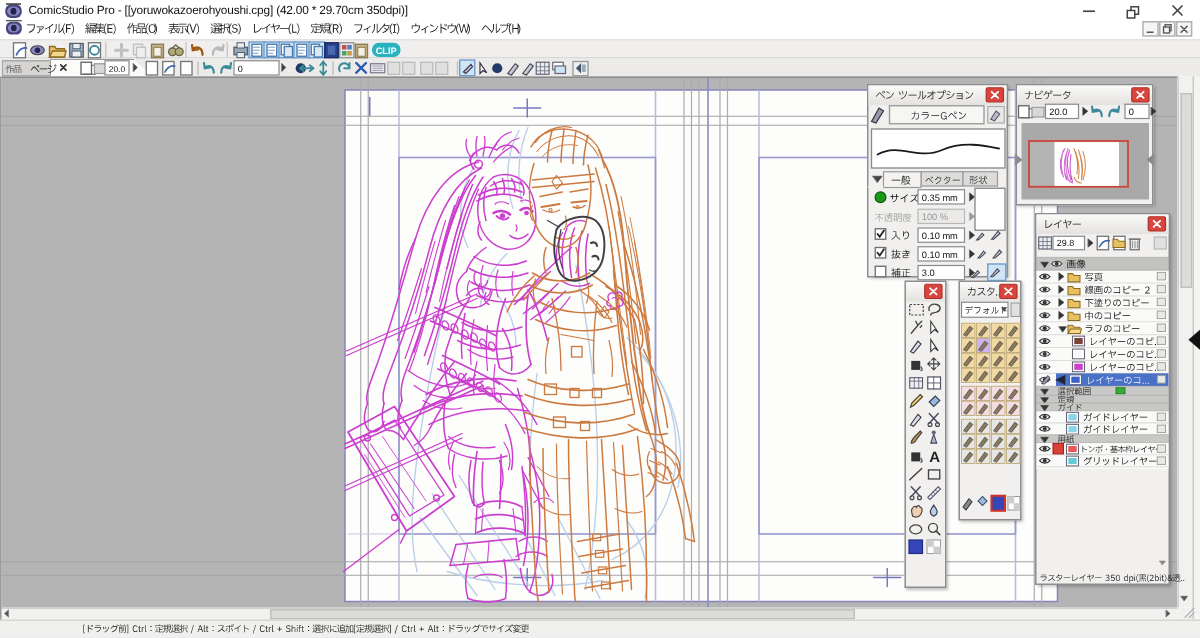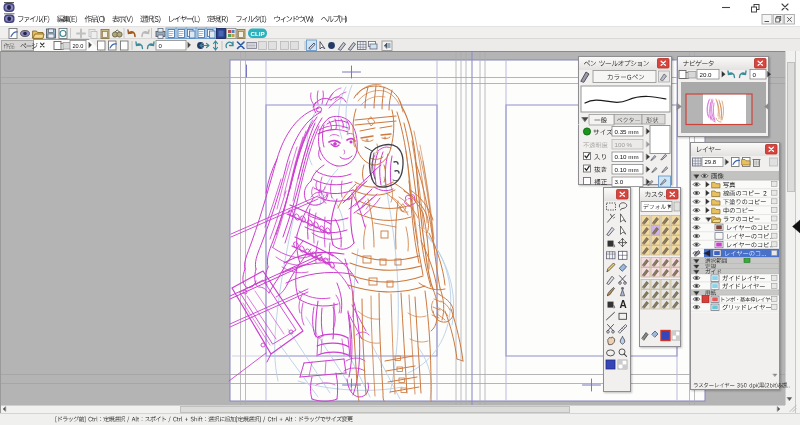--- a/index.html
+++ b/index.html
@@ -18,20 +18,21 @@
 #hthumb{left:180px;top:406px;width:390px;height:6.5px;background:#dcdcda;border:1px solid #c0c0be;box-sizing:border-box}
 #corner{left:785px;top:405px;width:15px;height:8px;background:#f1f1f0}
 #rightedge{left:795px;top:51px;width:5px;height:362px;background:#f4f4f3;border-left:1px solid #c8c8c8;box-sizing:border-box}
 #statusbar{left:0;top:413px;width:800px;height:12px;background:#f0f0ee;border-top:1px solid #d4d4d2;box-sizing:border-box}
 .pal{position:absolute;background:#f1f0ee;border:1px solid #8e8e92;box-sizing:border-box;box-shadow:1px 1px 2px rgba(0,0,0,0.25)}
 .palt{position:absolute;height:13px;background:linear-gradient(#fafaf8,#e4e2e0)}
 #ovsvg{position:absolute;left:0;top:0;z-index:50}
 </style></head><body>
 <div id="root">
 <div class="abs" id="titlebar"></div>
+<div class="abs" id="titletext">ComicStudio Pro - [[yoruwokazoerohyoushi.cpg] (42.00 * 29.70cm 350dpi)]</div>
 <div class="abs" id="menubar"></div>
 <div class="abs" id="toolbar1"></div>
 <div class="abs" id="tabrow"></div>
 <div class="abs tab1"></div>
 <div class="abs tab2"></div>
 <div class="abs" id="canvas">
 <svg id="artsvg" width="800" height="425" viewBox="0 0 800 425">
 <rect x="230" y="59" width="475" height="341" fill="#fdfdfc" stroke="#8585bb" stroke-width="1"></rect>
         <line x1="0" y1="76.5" x2="785" y2="76.5" stroke="#a2a2a6" stroke-width="0.8" opacity="1"></line>
         <line x1="0" y1="82.5" x2="785" y2="82.5" stroke="#a2a2a6" stroke-width="0.8" opacity="1"></line>

